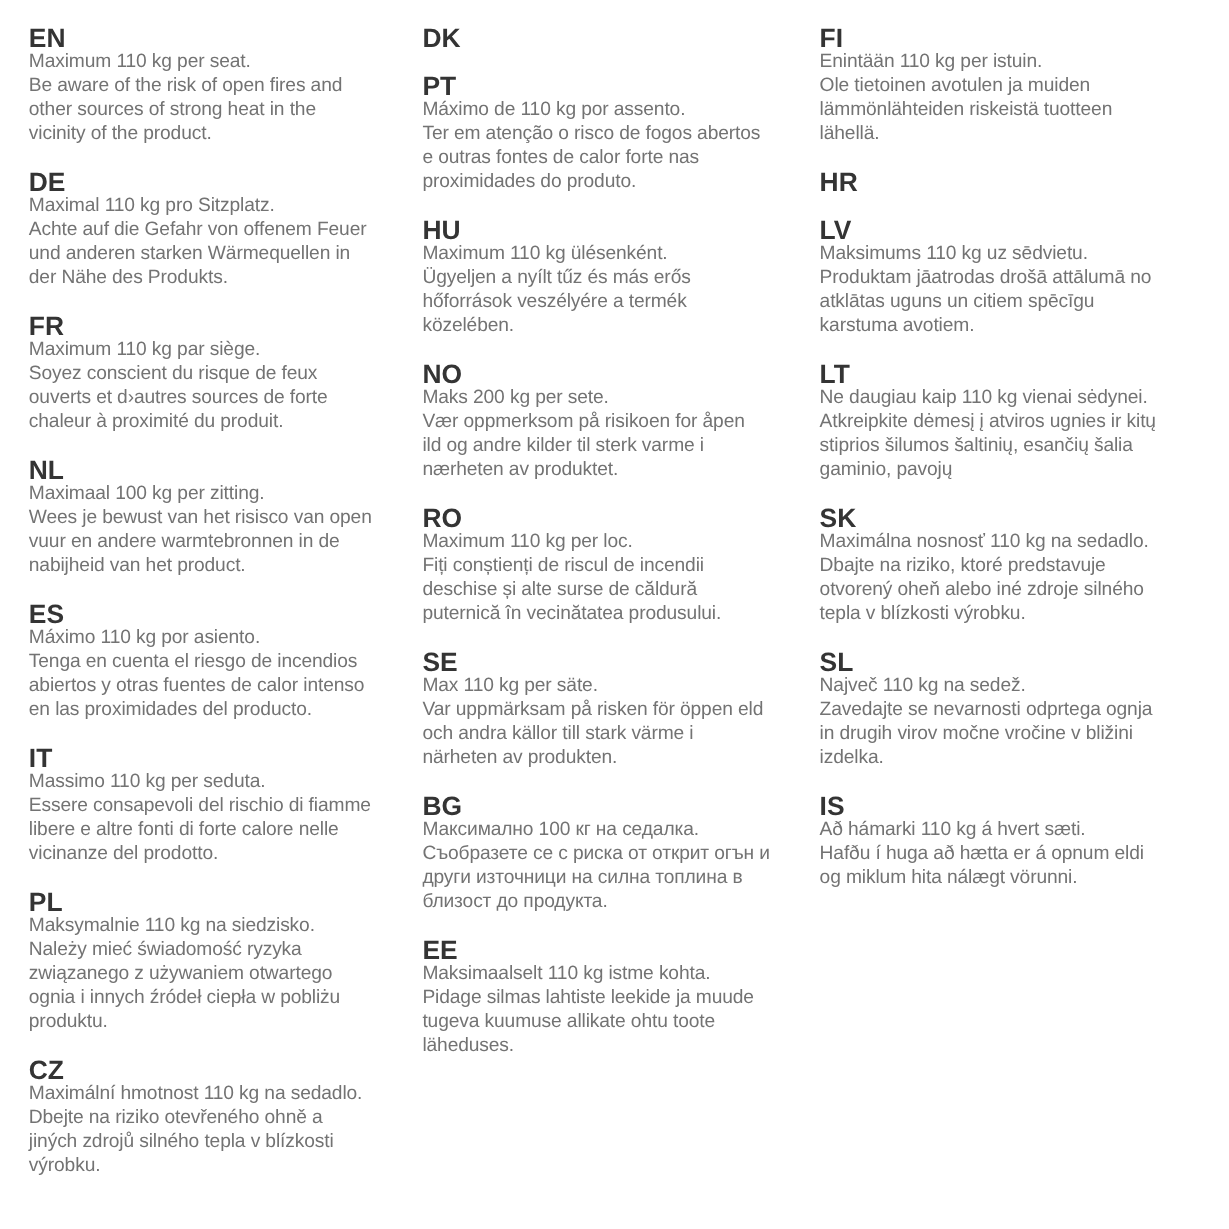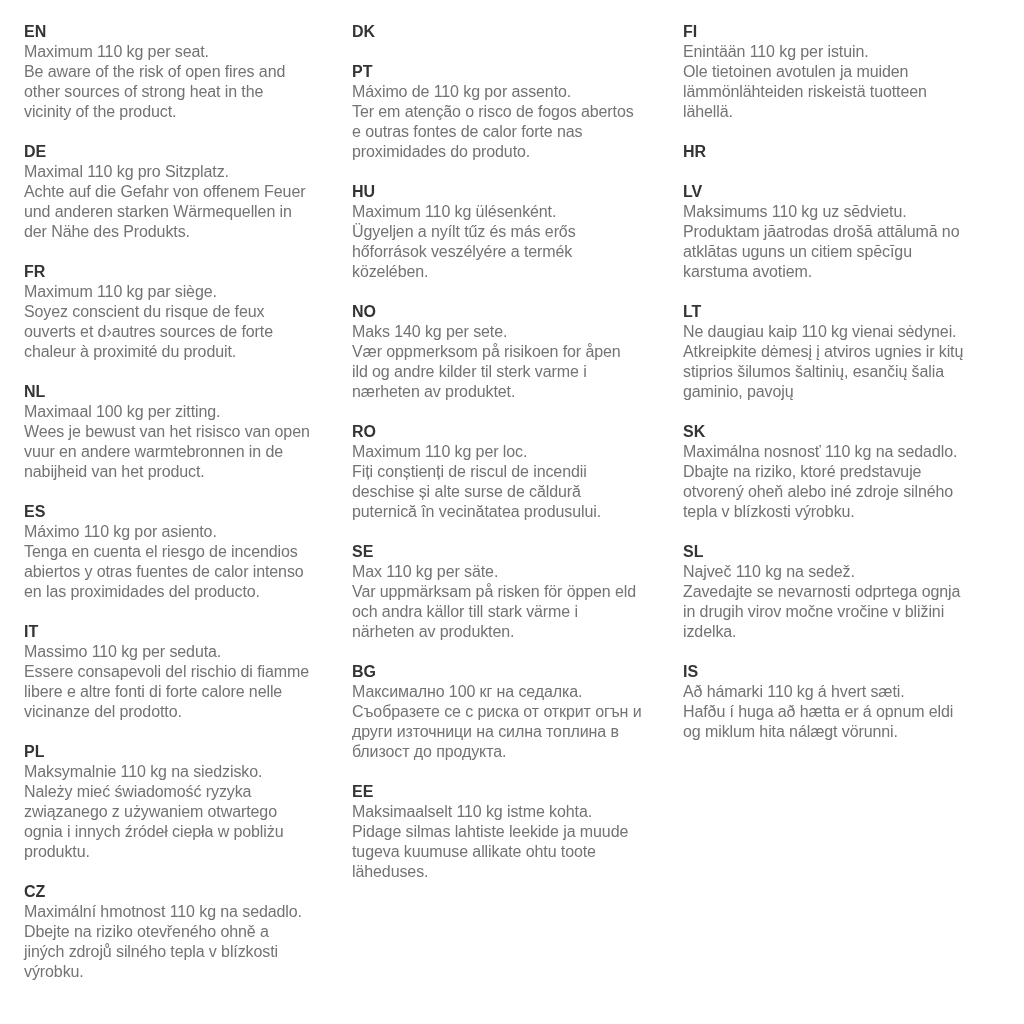--- a/index.html
+++ b/index.html
@@ -20,21 +20,21 @@
     box-sizing: border-box;
     padding: 22px 0 0 24px;
     width: 1024px;
   }
   .col { flex: 0 0 auto; }
   .col-1 { width: 328px; }
   .col-2 { width: 331px; }
   .col-3 { width: 341px; }
   .lang-block { margin: 0 0 20px 0; }
   .lang-code {
-    font-size: 16px;
+    font-size: 22px;
     font-weight: 700;
     line-height: 20px;
     margin: 0;
     color: #343434;
   }
   .lang-text {
     font-size: 16px;
     font-weight: 400;
     line-height: 20px;
     margin: 0;
@@ -121,21 +121,21 @@
     </section>
     <section class="lang-block">
       <h2 class="lang-code">HU</h2>
       <p class="lang-text">Maximum 110 kg ülésenként.
 Ügyeljen a nyílt tűz és más erős
 hőforrások veszélyére a termék
 közelében.</p>
     </section>
     <section class="lang-block">
       <h2 class="lang-code">NO</h2>
-      <p class="lang-text">Maks 140 kg per sete.
+      <p class="lang-text">Maks 200 kg per sete.
 Vær oppmerksom på risikoen for åpen
 ild og andre kilder til sterk varme i
 nærheten av produktet.</p>
     </section>
     <section class="lang-block">
       <h2 class="lang-code">RO</h2>
       <p class="lang-text">Maximum 110 kg per loc.
 Fiți conștienți de riscul de incendii
 deschise și alte surse de căldură
 puternică în vecinătatea produsului.</p>

